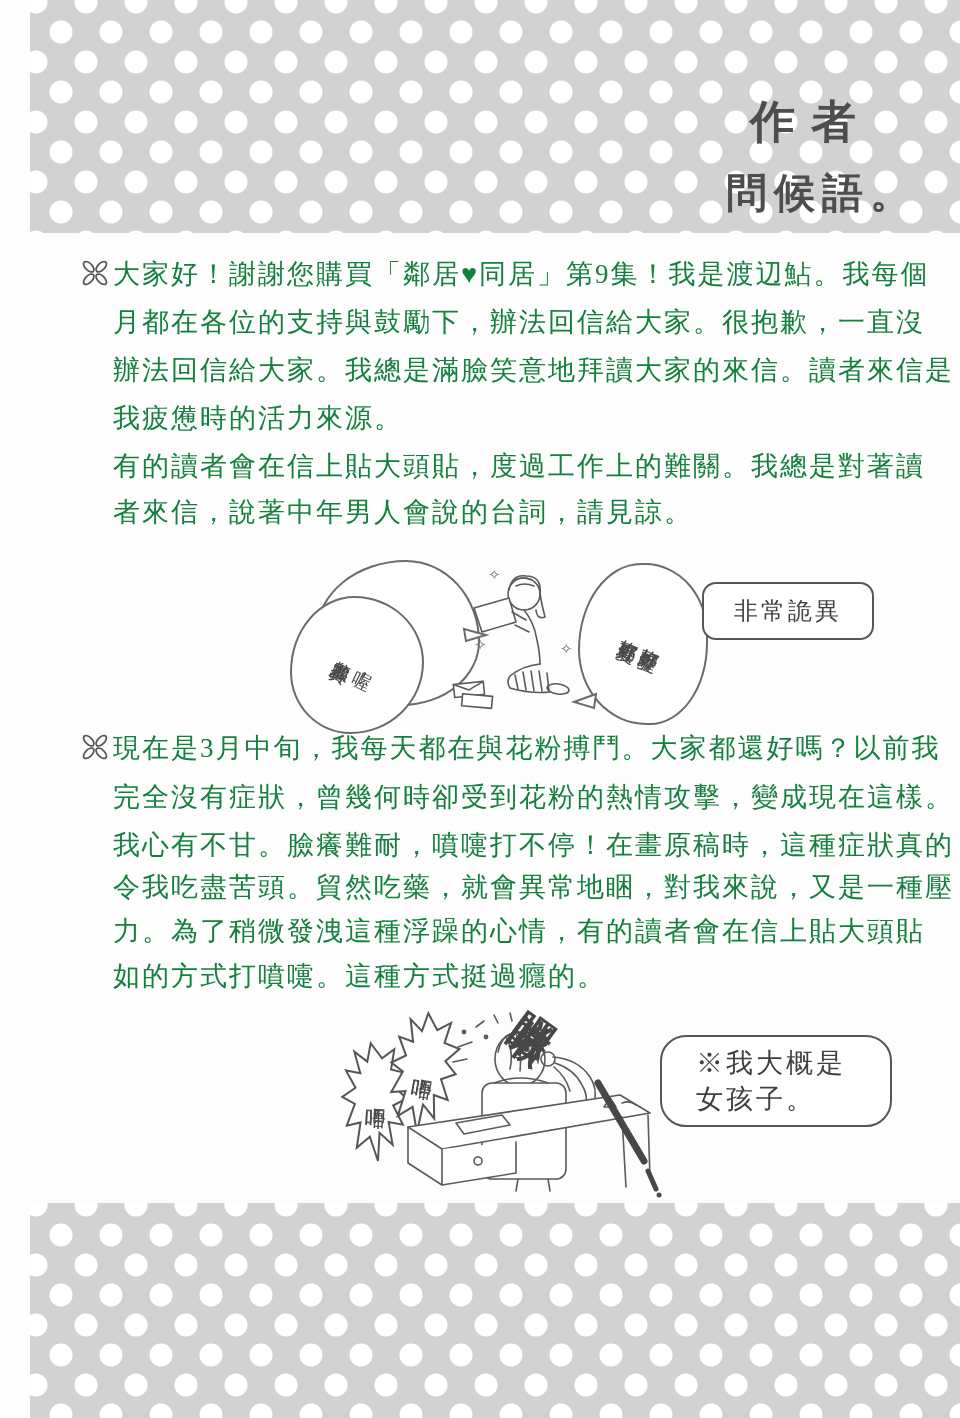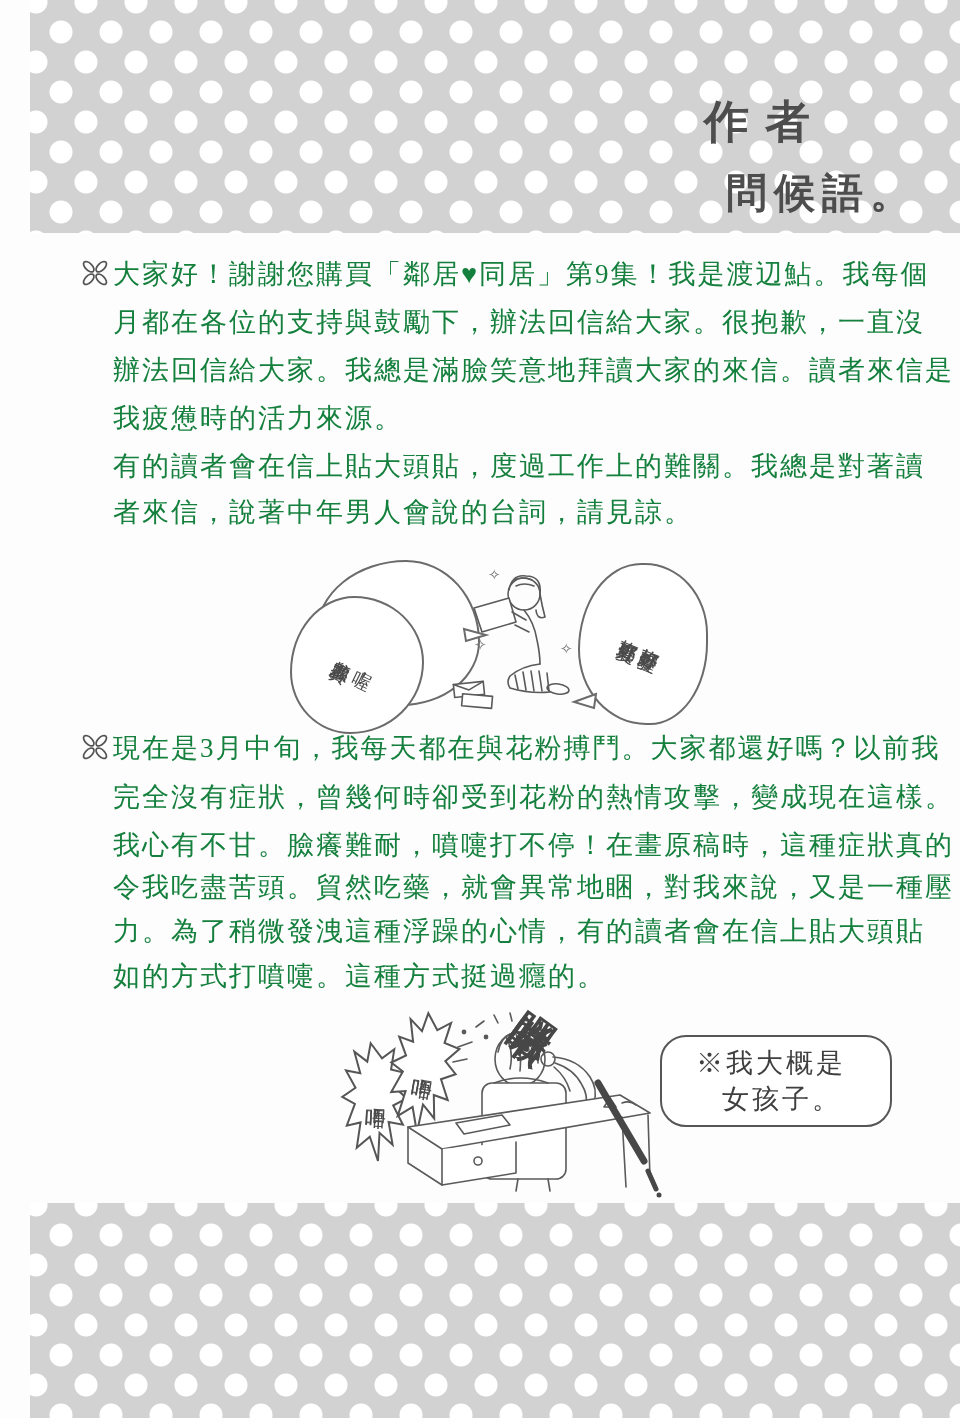--- a/index.html
+++ b/index.html
@@ -10,21 +10,21 @@
   .band{position:absolute;left:30px;right:0;background-color:#d2d2d2;
         background-image:
           radial-gradient(circle,#ffffff 11px,rgba(255,255,255,0) 12px),
           radial-gradient(circle,#ffffff 11px,rgba(255,255,255,0) 12px);
         background-size:50px 60px;
         background-position:6px 2px,31px 32px;}
   .band-top{top:0;height:233px;}
   .band-bottom{top:1203px;height:215px;}
 
   
-  .title{position:absolute;right:42px;top:92px;text-align:left;color:#4d4d4d;}
+  .title{position:absolute;right:42px;top:92px;text-align:center;color:#4d4d4d;}
   .title .t1{font-size:45px;letter-spacing:16px;font-weight:600;}
   .title .t2{font-size:41px;letter-spacing:7px;font-weight:600;margin-top:14px;margin-left:22px;}
 
   
   .bodyline{position:absolute;left:113px;font-size:27px;letter-spacing:2px;
             white-space:nowrap;color:#15803d;}
   .bullet{position:absolute;left:80px;width:30px;height:30px;}
 
   
   .illus{position:absolute;left:0;width:960px;}
@@ -112,20 +112,23 @@
     <span class="sparkle" style="left:560px;top:100px">✧</span>
 
     <div class="cloud" style="left:578px;top:23px;width:126px;height:158px;border-radius:50% 50% 46% 54% / 55% 45% 52% 48%">
       <div class="vtext" style="transform:rotate(22deg)">妳好可愛喔！
 妳真可愛耶！</div>
     </div>
     <svg class="sketch" style="left:572px;top:150px" width="26" height="22" viewBox="0 0 26 22">
       <path d="M24 4 L2 12 L22 18 Z" fill="#fff" stroke="#6b6b6b" stroke-width="2"></path>
     </svg>
 
+    <div class="caption-box" style="left:702px;top:42px;width:168px;height:54px;border-radius:14px;font-size:24px;letter-spacing:3px">
+      <div>非常詭異</div>
+    </div>
   </div>
 
   <div class="bullet" style="top:732px">
     <svg width="30" height="30" viewBox="0 0 24 24" fill="none" stroke="#555" stroke-width="1.4">
       <ellipse cx="7" cy="7" rx="5.2" ry="2.8" transform="rotate(45 7 7)"></ellipse>
       <ellipse cx="17" cy="7" rx="5.2" ry="2.8" transform="rotate(-45 17 7)"></ellipse>
       <ellipse cx="7" cy="17" rx="5.2" ry="2.8" transform="rotate(-45 7 17)"></ellipse>
       <ellipse cx="17" cy="17" rx="5.2" ry="2.8" transform="rotate(45 17 17)"></ellipse>
     </svg>
   </div>
@@ -190,19 +193,19 @@
     <div class="sneeze" style="left:536px;top:8px">嘿咕啾</div>
 
     <svg class="sketch" style="left:588px;top:92px" width="84" height="122" viewBox="0 0 84 122">
       <path d="M10 6 L56 84" stroke="#474747" stroke-width="7" stroke-linecap="round"></path>
       <path d="M60 94 L68 112" stroke="#474747" stroke-width="5" stroke-linecap="round"></path>
       <circle cx="71" cy="118" r="2.5" fill="#474747"></circle>
     </svg>
 
     <div class="caption-box" style="left:660px;top:50px;width:232px;height:92px;border-radius:26px;font-size:27px;letter-spacing:3px;align-items:flex-start;padding-left:34px;box-sizing:border-box">
       <div>※我大概是</div>
-      <div style="margin-left:26px">女孩子。</div>
+      <div style="">女孩子。</div>
     </div>
   </div>
 
   <div class="band band-bottom"></div>
 
 </div>
 
 </body></html>

